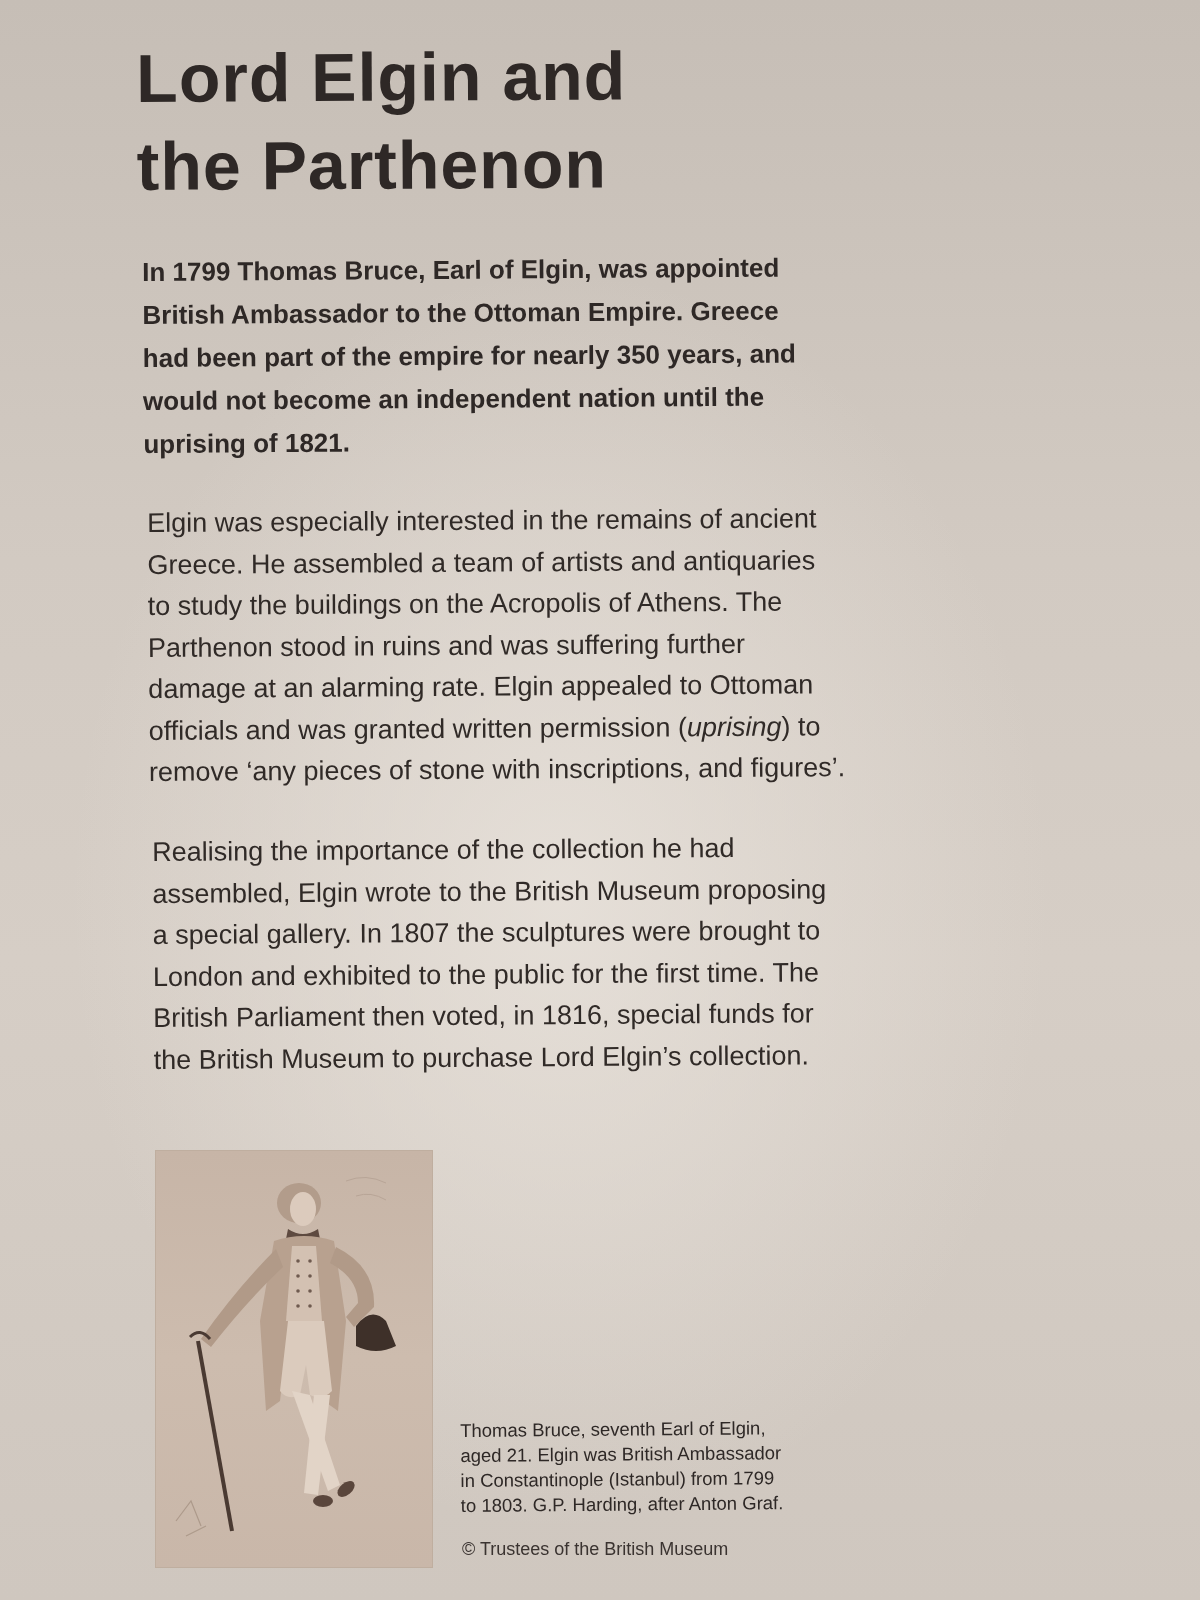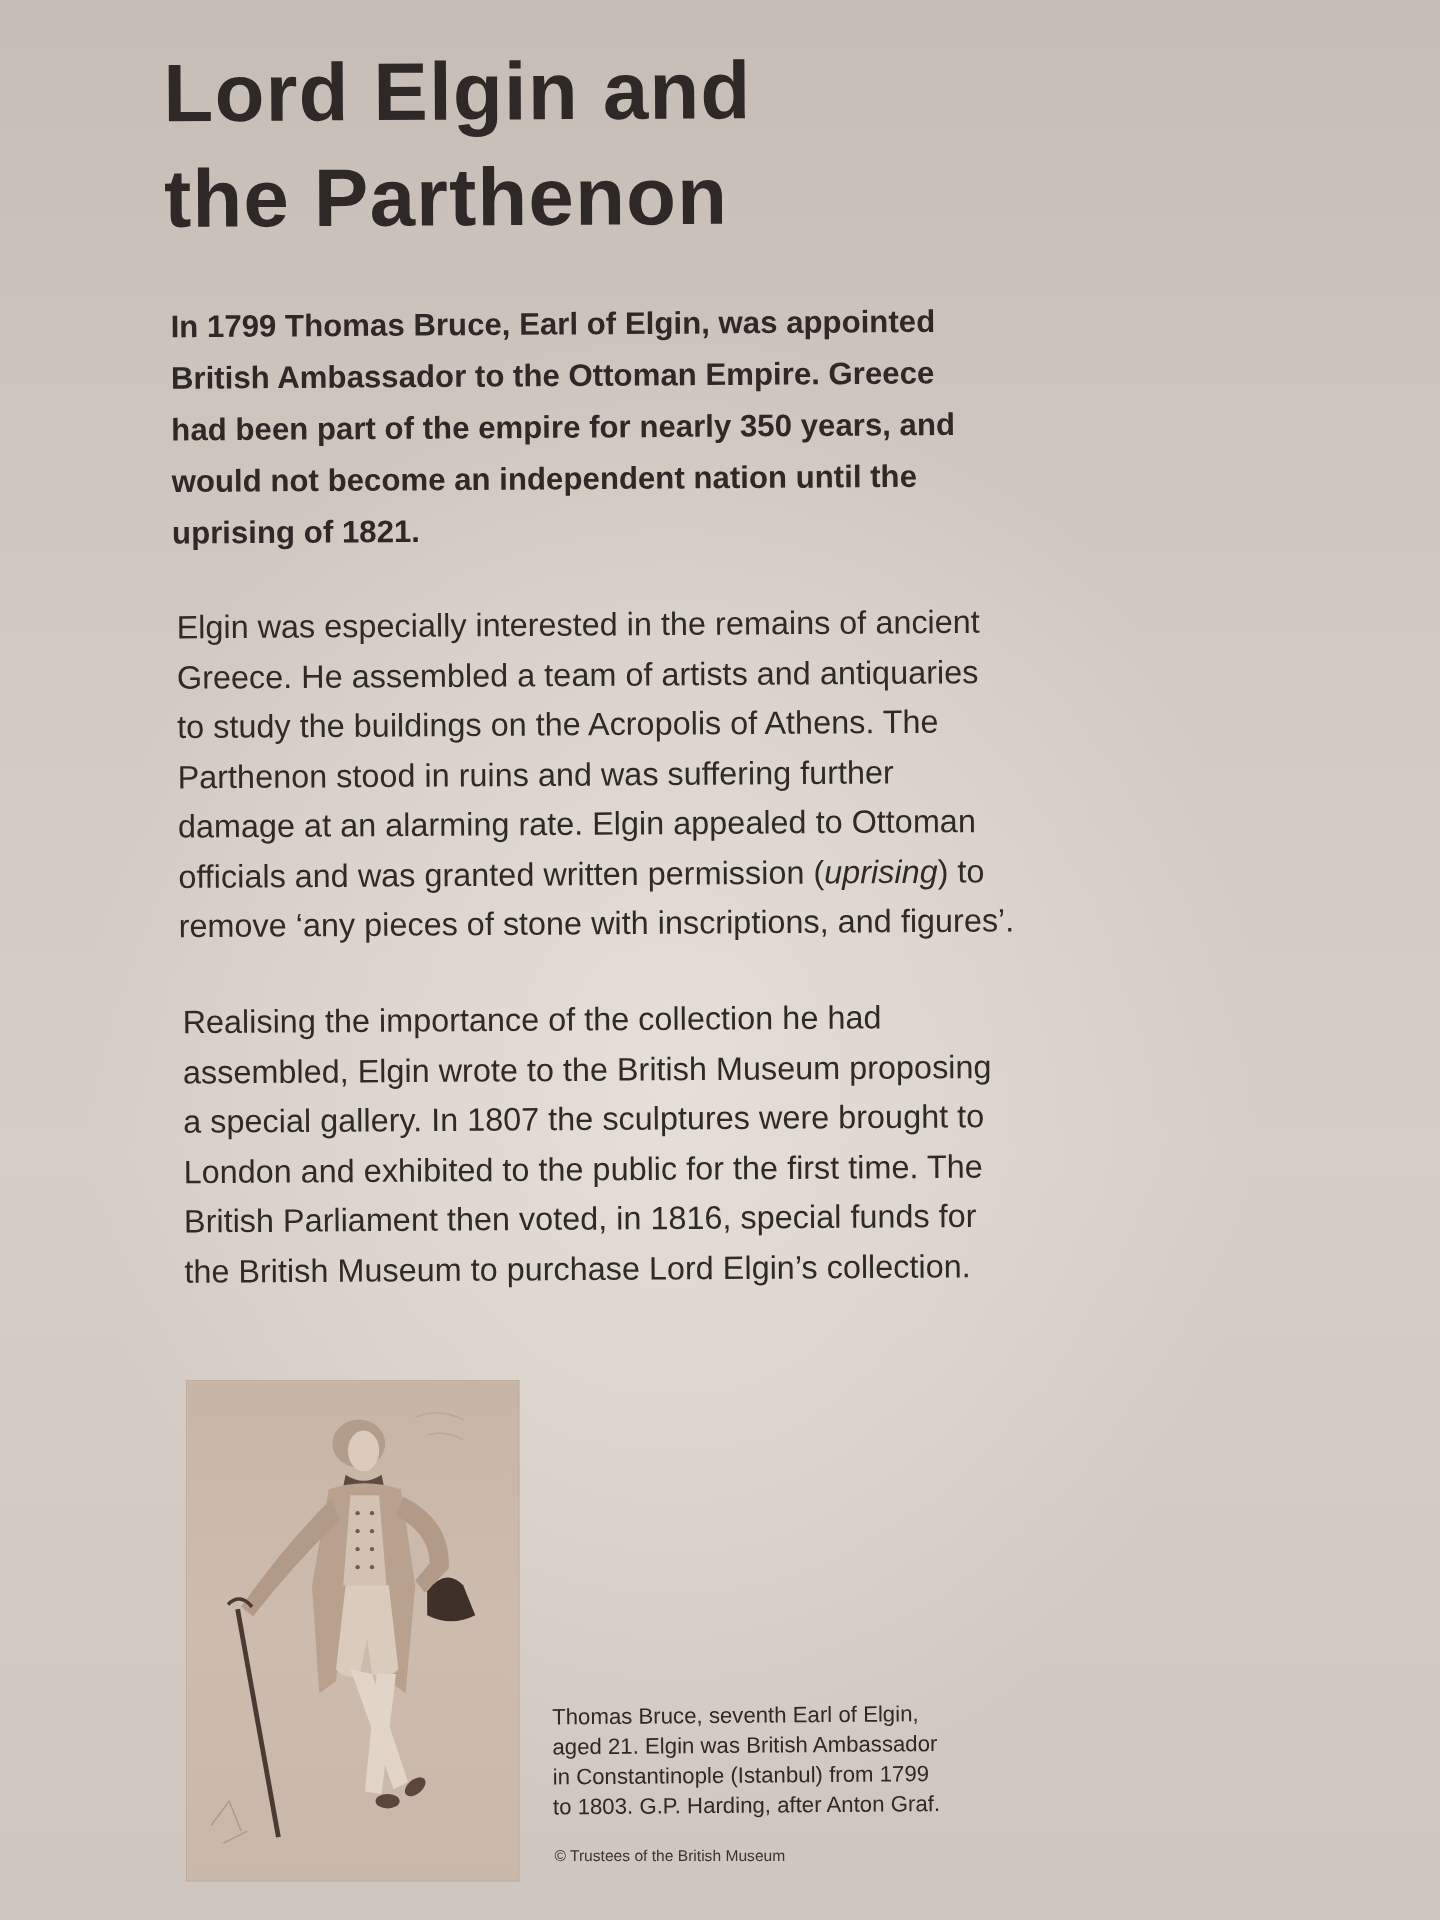--- a/index.html
+++ b/index.html
@@ -83,21 +83,21 @@
       font-size: 18.5px;
       line-height: 25px;
       color: #2e2826;
       transform: rotate(-0.5deg);
       transform-origin: left top;
     }
     .credit {
       position: absolute;
       left: 462px;
       top: 1533px;
-      font-size: 13px;
+      font-size: 18px;
       color: #3a3330;
     }
   </style>
 </head>
 <body>
 
 <div class="panel">
 
   <h1 class="title">
     <span>Lord Elgin and</span>

